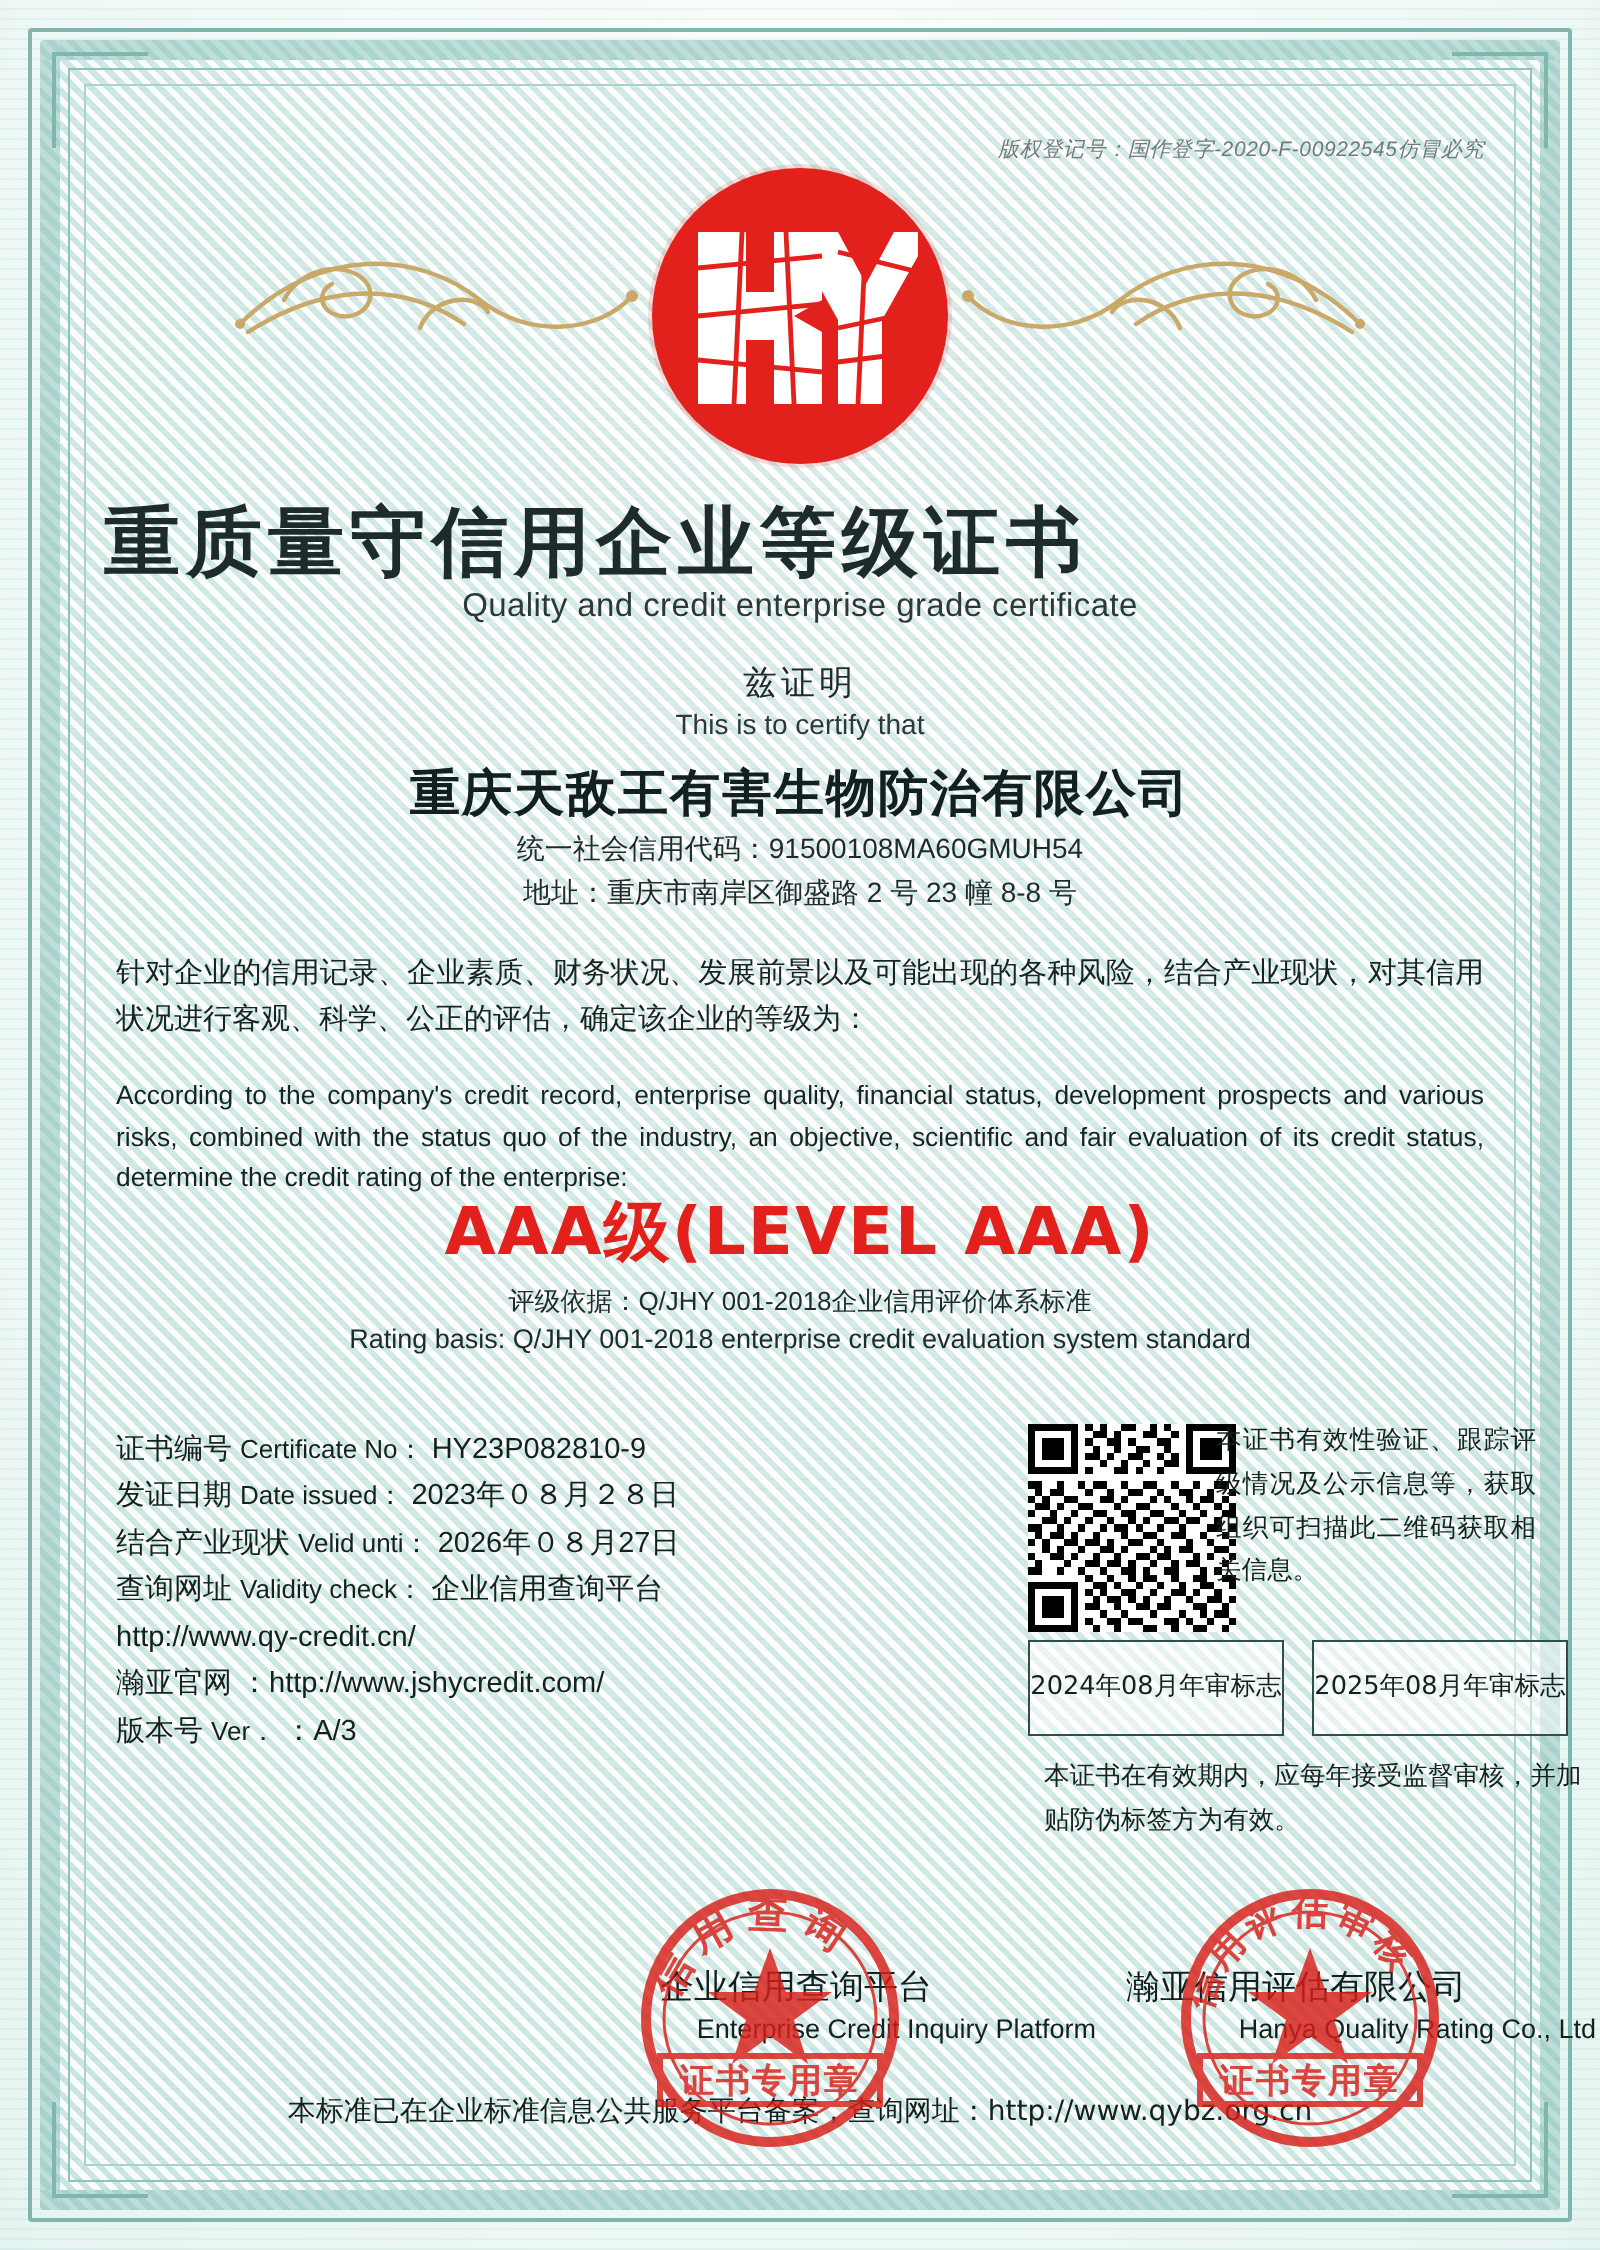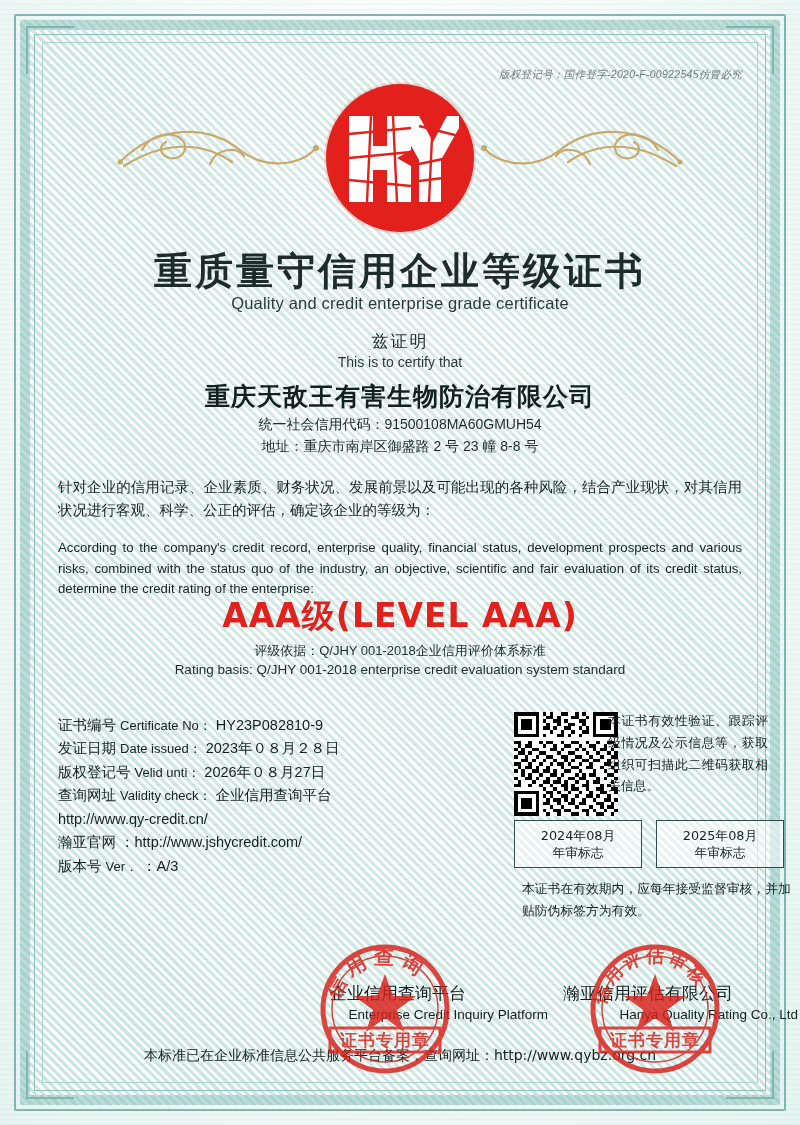--- a/index.html
+++ b/index.html
@@ -71,21 +71,21 @@
   .logo{
     position:absolute;top:32px;left:50%;transform:translateX(-50%);
     width:148px;height:148px;border-radius:50%;
     background:#e2211c;
     display:flex;align-items:center;justify-content:center;
     box-shadow:0 0 0 2px rgba(226,33,28,0.15);
     z-index:4;
   }
 
   .title-cn{
-    position:absolute;top:194px;left:0;right:0;text-align:center;
+    position:absolute;top:194px;left:0;right:0;
     font-size:38px;font-weight:bold;color:#1d2b2a;letter-spacing:3px;
     font-family:"DejaVu Sans", sans-serif;
   }
   .title-en{
     position:absolute;top:242px;left:0;right:0;text-align:center;
     font-size:16.5px;color:#2a3a39;letter-spacing:0.2px;
   }
   .certify-cn{
     position:absolute;top:278px;left:0;right:0;text-align:center;
     font-size:17px;color:#1d2b2a;letter-spacing:2px;
@@ -152,21 +152,21 @@
     font-size:12.8px;color:#14211f;line-height:1.7;text-align:justify;
     font-family:"DejaVu Sans", sans-serif;
   }
 
   .seal-boxes{
     position:absolute;top:768px;left:462px;width:280px;
     display:flex;gap:14px;
   }
   .seal-box{
     width:126px;height:46px;border:1px solid #2f4f4c;
-    display:flex;flex-direction:column;align-items:center;justify-content:center;
+    display:flex;flex-direction:row;align-items:center;justify-content:center;
     font-size:12.8px;color:#14211f;line-height:1.35;
     font-family:"DejaVu Sans", sans-serif;
     background:rgba(255,255,255,0.5);
   }
   .annual-note{
     position:absolute;top:826px;left:470px;width:272px;
     font-size:12.8px;color:#14211f;line-height:1.7;
     font-family:"DejaVu Sans", sans-serif;
   }
 
@@ -276,21 +276,21 @@
         <span class="lbl-cn">证书编号</span>
         <span class="lbl-en">Certificate No：</span>
         <span class="val">HY23P082810-9</span>
       </div>
       <div class="row">
         <span class="lbl-cn">发证日期</span>
         <span class="lbl-en">Date issued：</span>
         <span class="val">2023年０８月２８日</span>
       </div>
       <div class="row">
-        <span class="lbl-cn">版权登记号</span>
+        <span class="lbl-cn">结合产业现状</span>
         <span class="lbl-en">Velid unti：</span>
         <span class="val">2026年０８月27日</span>
       </div>
       <div class="row">
         <span class="lbl-cn">查询网址</span>
         <span class="lbl-en">Validity check：</span>
         <span class="val">企业信用查询平台</span>
       </div>
       <div class="row">
         <span class="val">http://www.qy-credit.cn/</span>

